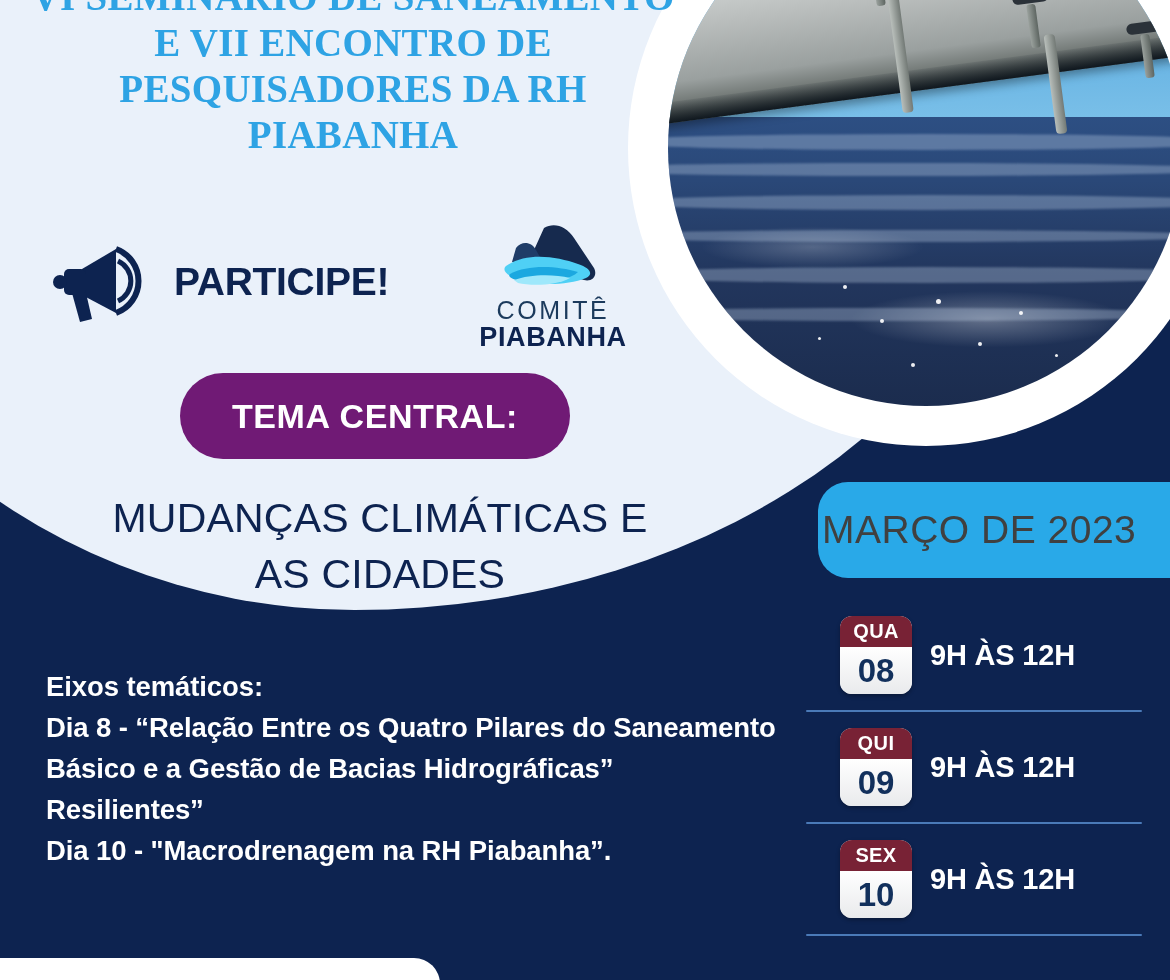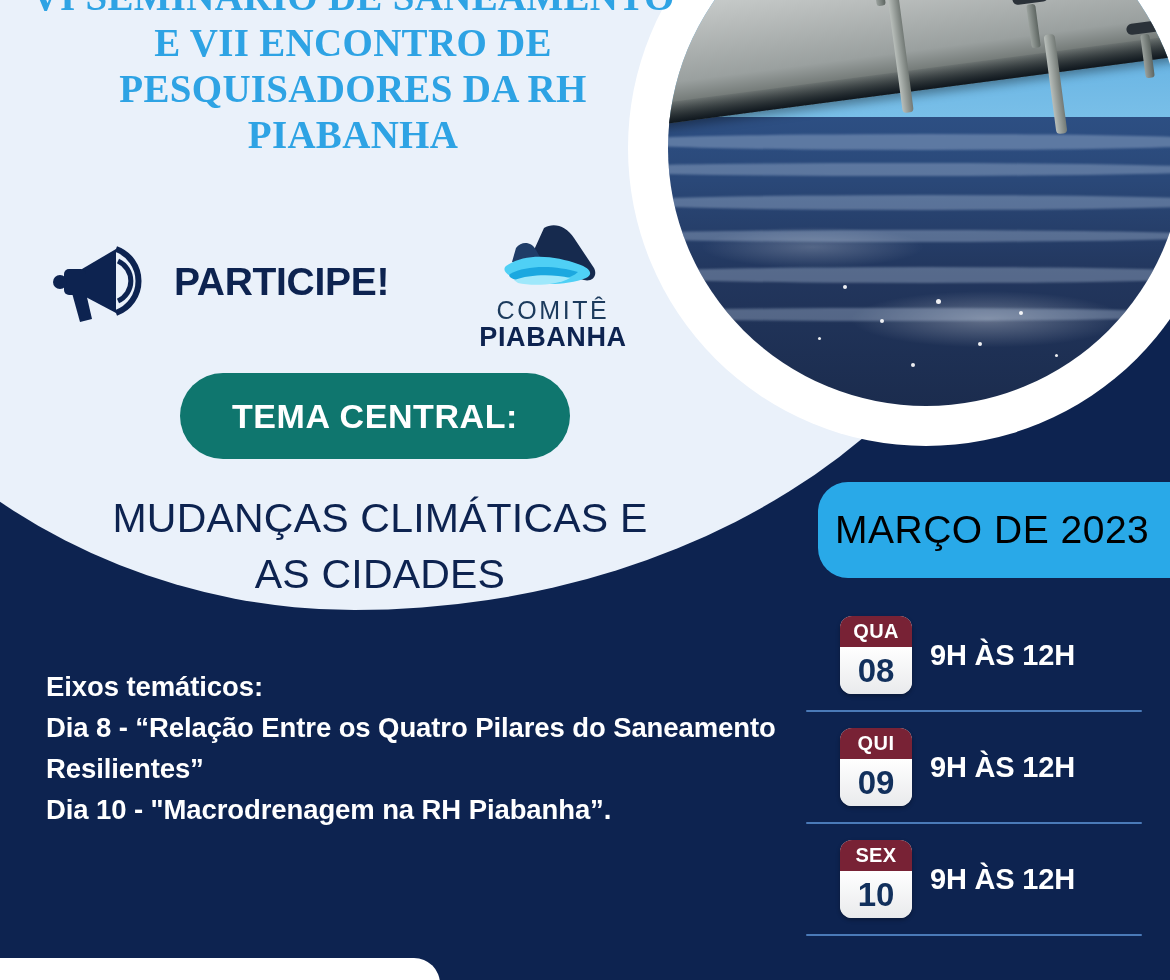--- a/index.html
+++ b/index.html
@@ -135,25 +135,25 @@
     position: absolute;
     left: 818px; top: 482px;
     width: 420px; height: 96px;
     background: #29a9e8;
     border-radius: 30px 0 0 30px;
     z-index: 5;
     display: flex;
     align-items: center;
   }
   .month-banner .month-text {
-    color: #000000;
+    color: #404040;
     font-size: 39px;
     letter-spacing: .5px;
     font-weight: 500;
-    margin-left: 17px;
+    margin-left: 4px;
     white-space: nowrap;
   }
 
   
   .bottom-card {
     position: absolute;
     left: -60px; top: 958px;
     width: 500px; height: 120px;
     background: #ffffff;
     border-radius: 26px;
@@ -231,21 +231,21 @@
     font-weight: bold;
     letter-spacing: .6px;
     line-height: 1.08;
   }
 
   
   .tema-pill {
     position: absolute;
     left: 180px; top: 373px;
     width: 390px; height: 86px;
-    background: #0f766e;
+    background: #701a75;
     border-radius: 43px;
     z-index: 7;
     display: flex;
     align-items: center;
     justify-content: center;
   }
   .tema-pill-text {
     color: #ffffff;
     font-size: 34px;
     font-weight: bold;
@@ -422,20 +422,21 @@
     <span class="tema-pill-text">TEMA CENTRAL:</span>
   </div>
   <div class="tema-body">
     <div>MUDANÇAS CLIMÁTICAS E</div>
     <div>AS CIDADES</div>
   </div>
 
   <div class="eixos">
     <div class="eixos-line">Eixos temáticos:</div>
     <div class="eixos-line">Dia 8 - “Relação Entre os Quatro Pilares do Saneamento</div>
+    <div class="eixos-line">Básico e a Gestão de Bacias Hidrográficas”</div>
     <div class="eixos-line">Resilientes”</div>
     <div class="eixos-line">Dia 10 - "Macrodrenagem na RH Piabanha”.</div>
   </div>
 
   <div class="dates">
 
     <div class="date-row">
       <span class="cal-icon">
         <span class="cal-top">QUA</span>
         <span class="cal-num">08</span>

